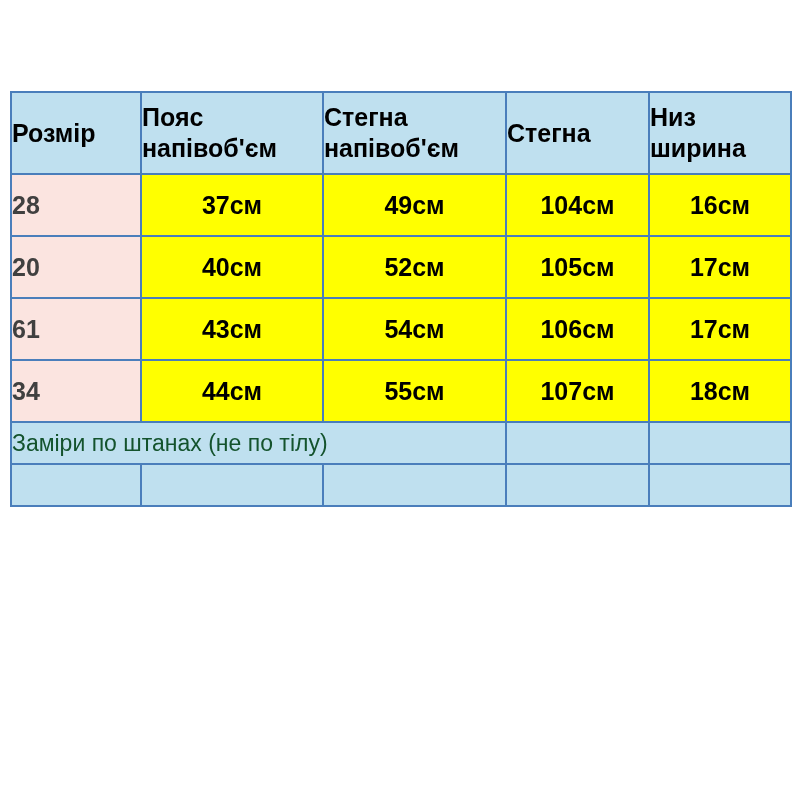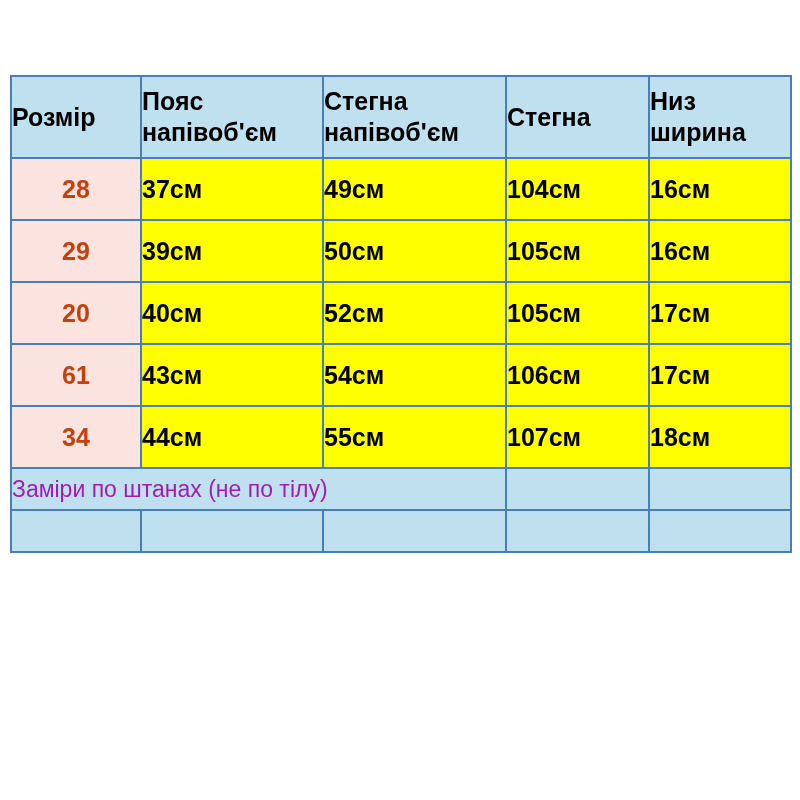--- a/index.html
+++ b/index.html
@@ -9,21 +9,21 @@
   }
   body {
     width: 800px;
     height: 800px;
     font-family: "Liberation Sans", sans-serif;
     overflow: hidden;
   }
   #size-chart {
     position: absolute;
     left: 10px;
-    top: 75px;
+    top: 91px;
     width: 780px;
     border-collapse: collapse;
     table-layout: fixed;
     padding-left: 16px;
   }
   #size-chart td, #size-chart th {
     border: 2px solid #4a7ebb;
     padding: 0;
     margin: 0;
   }
@@ -46,40 +46,40 @@
     box-sizing: border-box;
     text-align: left;
   }
   .hdr-two-line {
     display: block;
   }
 
   
   .size-cell {
     background: #fbe4e0;
-    color: #c2410c;
+    color: #404040;
     font-weight: bold;
     font-size: 25px;
-    text-align: center;
     height: 60px;
     vertical-align: middle;
   }
   .val-cell {
     background: #ffff00;
     color: #000000;
     font-weight: bold;
     font-size: 25px;
+    text-align: center;
     height: 60px;
     vertical-align: middle;
   }
 
   
   .note-cell {
     background: #bfe0ef;
-    color: #a21caf;
+    color: #14532d;
     font-size: 23px;
     height: 40px;
     vertical-align: middle;
     padding-left: 8px;
     box-sizing: border-box;
     text-align: left;
   }
   .blank-cell {
     background: #bfe0ef;
     height: 40px;
@@ -120,27 +120,20 @@
   </thead>
   <tbody>
     <tr>
       <td class="size-cell">28</td>
       <td class="val-cell">37см</td>
       <td class="val-cell">49см</td>
       <td class="val-cell">104см</td>
       <td class="val-cell">16см</td>
     </tr>
     <tr>
-      <td class="size-cell">29</td>
-      <td class="val-cell">39см</td>
-      <td class="val-cell">50см</td>
-      <td class="val-cell">105см</td>
-      <td class="val-cell">16см</td>
-    </tr>
-    <tr>
       <td class="size-cell">20</td>
       <td class="val-cell">40см</td>
       <td class="val-cell">52см</td>
       <td class="val-cell">105см</td>
       <td class="val-cell">17см</td>
     </tr>
     <tr>
       <td class="size-cell">61</td>
       <td class="val-cell">43см</td>
       <td class="val-cell">54см</td>

